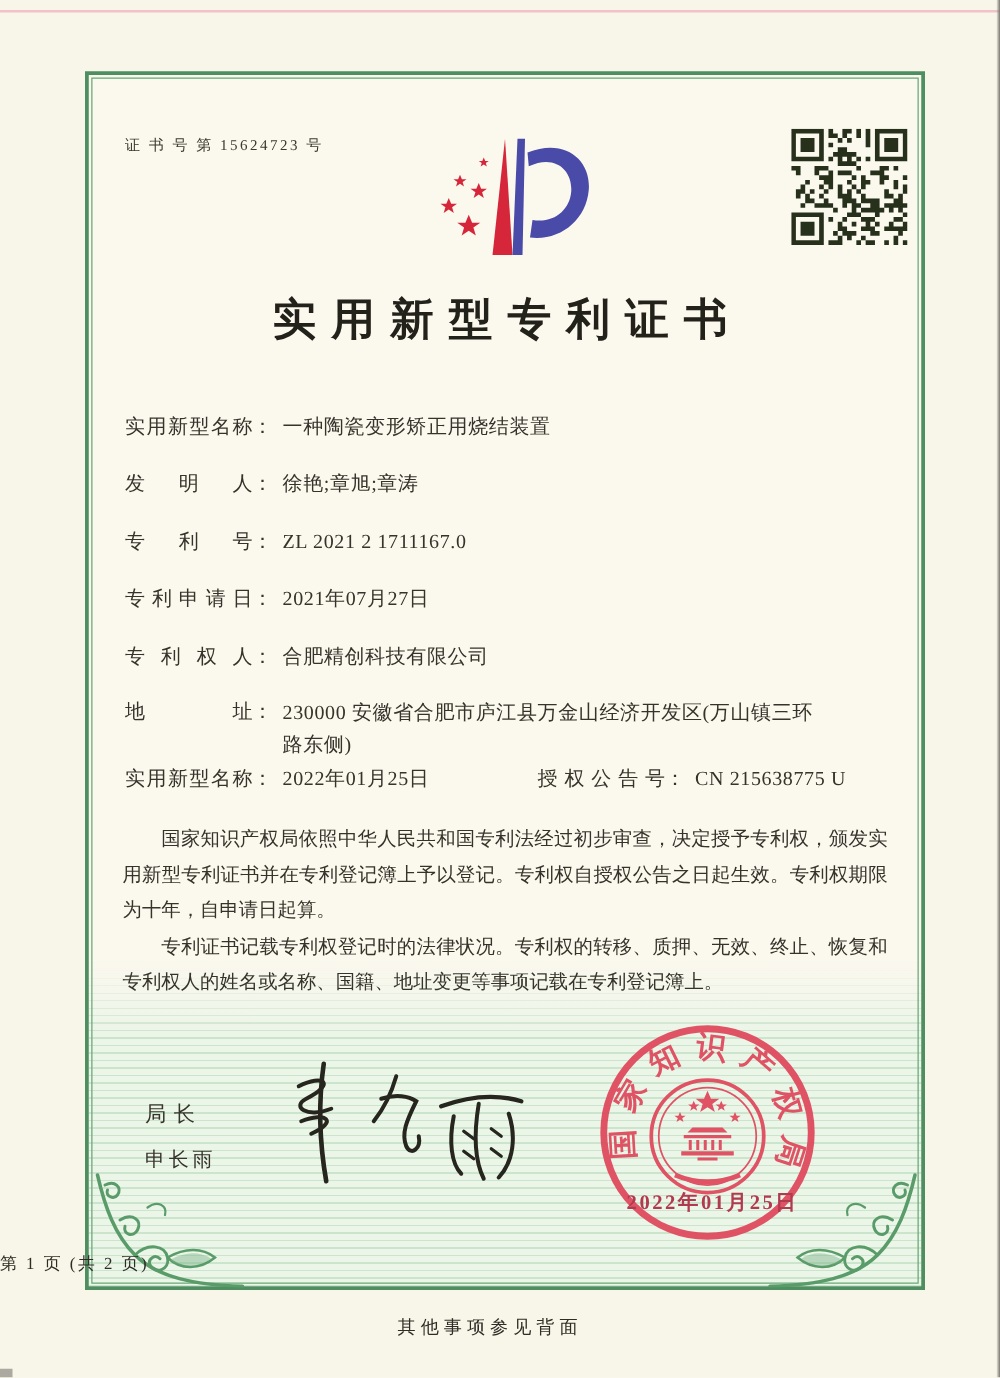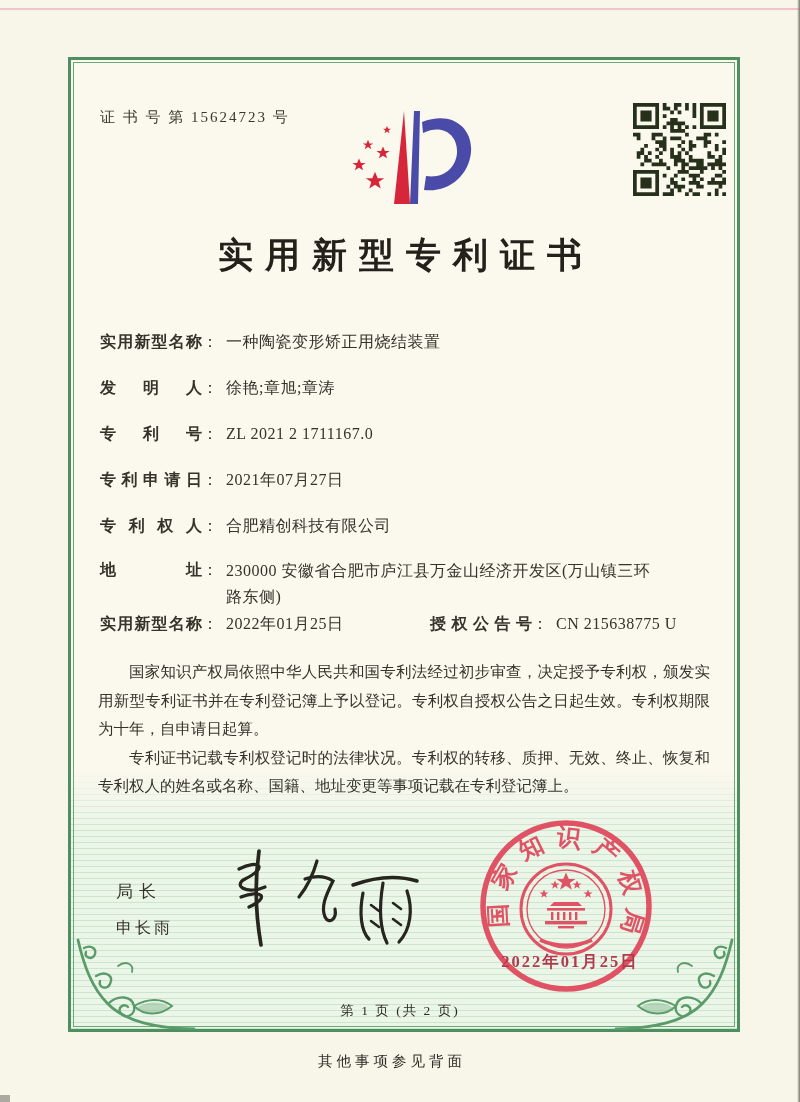--- a/index.html
+++ b/index.html
@@ -19,49 +19,49 @@
   .band{
     left:71px;top:770px;width:666px;height:259px;z-index:1;
     background-color:#ebf5e8;
     background-image:
       linear-gradient(180deg,#fbf8ee 0px,rgba(251,248,238,0) 58px),
       repeating-linear-gradient(180deg,rgba(130,190,140,.30) 0 1px,rgba(130,190,140,0) 1px 6px);
   }
   .frame{left:68px;top:57px;width:672px;height:975px;border:3px solid #4e8e60;box-sizing:border-box;z-index:2;}
   .frame-inner{position:absolute;inset:2px;border:1px solid #69a877;}
   
-  .cert-no{left:100px;top:108px;font-size:15px;letter-spacing:2px;z-index:3;color:#3a382e;}
+  .cert-no{left:100px;top:108px;font-size:12px;letter-spacing:2px;z-index:3;color:#3a382e;}
   .logo{left:332px;top:108px;z-index:3;}
   .qr{left:633px;top:103px;z-index:3;}
   .title{left:0;top:232px;width:800px;text-align:center;font-size:35px;font-weight:600;
          letter-spacing:12px;text-indent:12px;color:#22211a;z-index:3;}
   .frow{position:absolute;left:100px;width:620px;z-index:3;font-size:16px;line-height:1.5;}
   .flabel{display:inline-block;width:102px;text-align:justify;text-align-last:justify;
-          vertical-align:top;color:#35332a;font-weight:bold;}
+          vertical-align:top;color:#35332a;}
   .fcolon{display:inline-block;margin:0 8px 0 0;vertical-align:top;}
   .fvalue{display:inline-block;vertical-align:top;letter-spacing:.5px;}
   .fvalue.wrap{width:430px;line-height:1.6;}
   .frow2-second{position:absolute;left:330px;top:0;white-space:nowrap;}
   
   .body-text{left:98px;top:642px;width:612px;z-index:3;font-size:15.5px;line-height:1.84;
              text-align:justify;color:#35332a;margin-top:16px;}
   .body-text p{margin:0;text-indent:2em;}
   
   .sig-title{left:116px;top:880px;font-size:17px;letter-spacing:6px;z-index:3;}
   .sig-name{left:116px;top:918px;font-size:16px;letter-spacing:3px;z-index:3;}
   .sig-hand{left:225px;top:845px;z-index:4;}
   
   .seal{left:470px;top:810px;z-index:4;opacity:.93;}
   .seal-date{left:480px;top:951px;width:180px;text-align:center;font-size:16.5px;font-weight:600;
              color:#b13a4e;letter-spacing:2px;z-index:5;}
   
   .orn-bl{left:74px;top:926px;z-index:2;}
   .orn-br{left:614px;top:926px;z-index:2;transform:scaleX(-1);}
   
-  .page-info{left:0;top:1002px;width:800px;text-align:center;font-size:13.5px;
+  .page-info{left:0;top:1002px;width:800px;font-size:13.5px;
              letter-spacing:2px;z-index:3;color:#2e2d25;}
   .back-note{left:0;top:1052px;width:784px;text-align:center;font-size:14.5px;
              letter-spacing:4px;z-index:3;color:#2e2d25;}
 </style>
 </head>
 <body>
 
 <div class="abs scan-top-line"></div>
 <div class="abs scan-right-edge"></div>
 <div class="abs scan-corner"></div>

